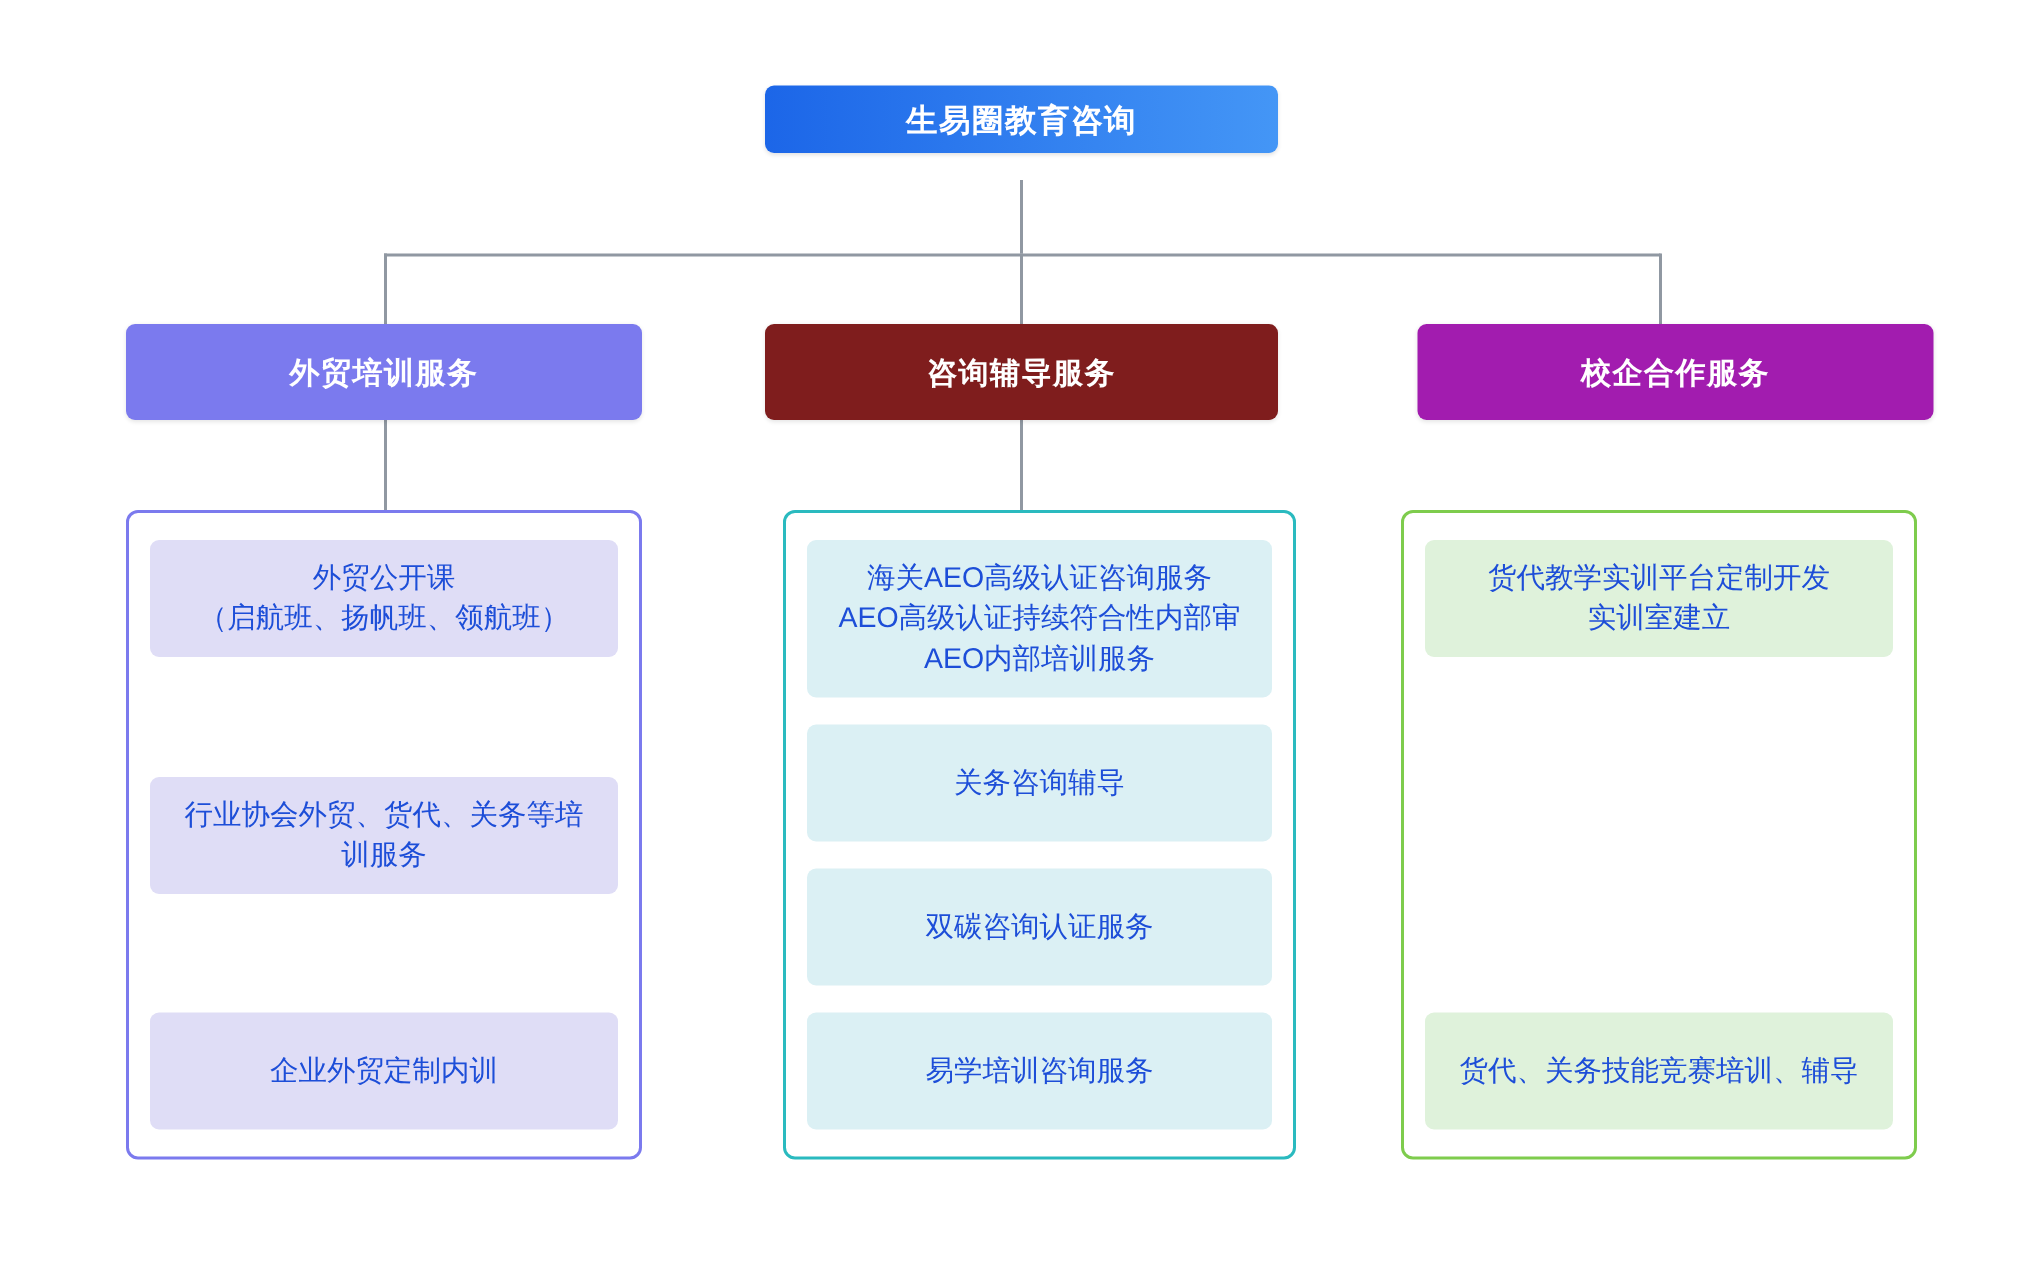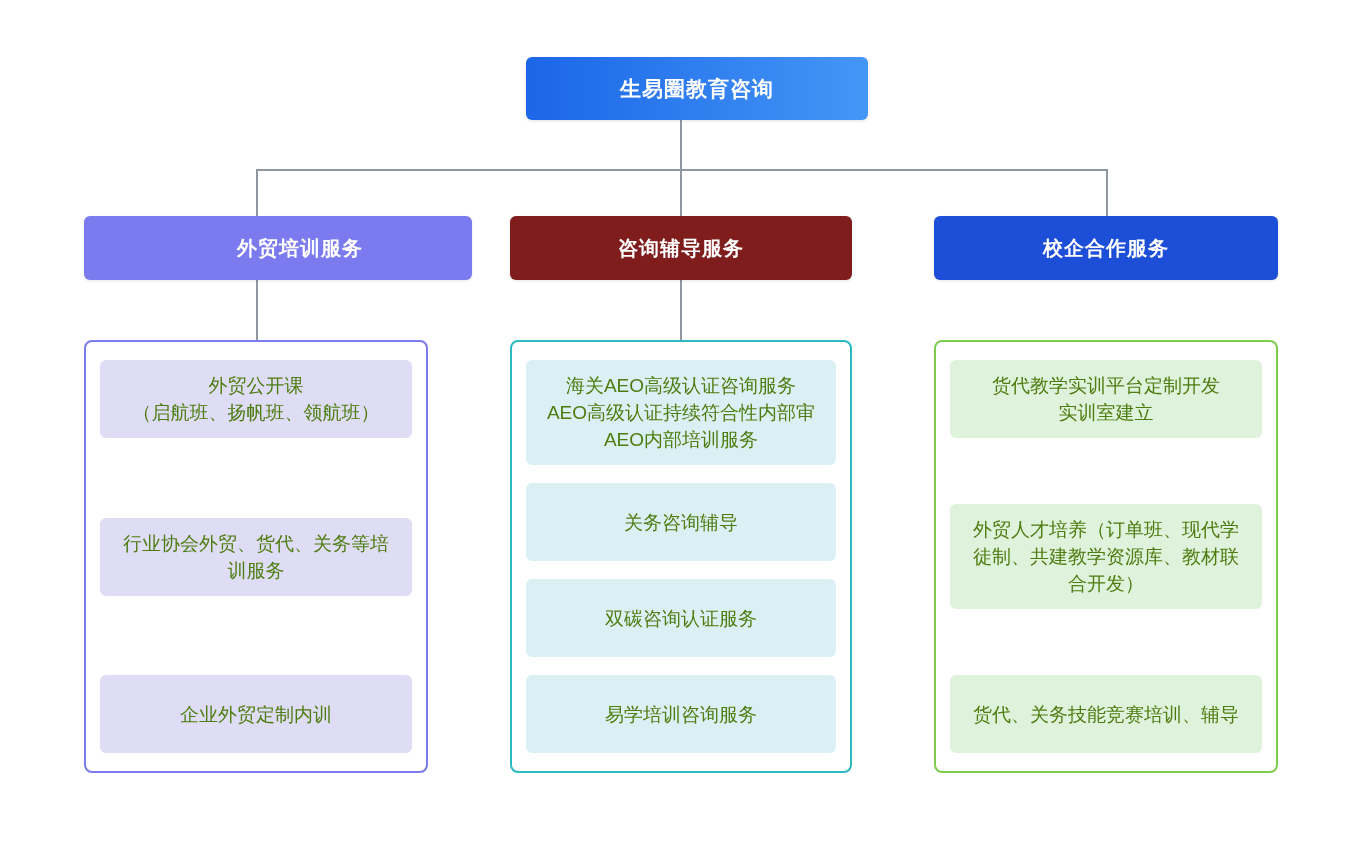--- a/index.html
+++ b/index.html
@@ -13,48 +13,47 @@
   .hl{height:1.5px;}
   #l-root{left:680px;top:120px;height:49px;}
   #l-h{left:256px;top:169px;width:851px;}
   #l-c0{left:256px;top:169px;height:47px;}
   #l-c1{left:680px;top:169px;height:47px;}
   #l-c2{left:1106px;top:169px;height:47px;}
   #l-d0{left:256px;top:280px;height:60px;}
   #l-d1{left:680px;top:280px;height:60px;}
   
   .root-node{
-    position:absolute;left:510px;top:57px;width:342px;height:63px;border-radius:6px;
+    position:absolute;left:510px;top:57px;width:342px;height:45px;border-radius:6px;
     background:linear-gradient(90deg,var(--g1,#1C66E8),var(--g2,#4496F6));
     display:flex;align-items:center;justify-content:center;
     color:#ffffff;font-size:21px;font-weight:700;letter-spacing:1px;
     box-shadow:0 1px 3px rgba(0,0,0,0.12);
-    margin-left:16px;
   }
   
-  .col0{left:84px;width:344px;padding-left:44px;}
+  .col0{left:84px;width:344px;}
   .col1{left:510px;width:342px;}
   .col2{left:934px;width:344px;}
   .branch-header{
     position:absolute;top:216px;height:64px;border-radius:6px;
     display:flex;align-items:center;justify-content:center;
     color:#ffffff;font-size:20px;font-weight:700;letter-spacing:1px;
     box-shadow:0 1px 3px rgba(0,0,0,0.10);
   }
   .panel{
     position:absolute;top:340px;height:433px;box-sizing:border-box;
     border:2px solid #999;border-radius:8px;background:#ffffff;
     display:flex;flex-direction:column;justify-content:space-between;
     padding:18px 14px;
   }
   .item{
     background:var(--item-bg,#eee);border-radius:6px;box-sizing:border-box;
     min-height:78px;padding:12px 14px;
     display:flex;align-items:center;justify-content:center;
-    text-align:center;font-size:19px;line-height:27px;color:#4d7c0f;
+    text-align:center;font-size:19px;line-height:27px;color:#1d4ed8;
     white-space:pre-line;
   }
 </style>
 </head>
 <body>
 
 <div class="canvas" style="--line: #9098A2;">
 
   <div class="line vl" id="l-root"></div>
   <div class="line hl" id="l-h"></div>
@@ -67,38 +66,37 @@
   <div class="root-node" style="--g1: #1C66E8; --g2: #4496F6;">
     <span>生易圈教育咨询</span>
   </div>
 
   <div class="branch-header col0" style="background: rgb(123, 122, 238);">
     <span>外贸培训服务</span>
   </div>
   <div class="branch-header col1" style="background: #7f1d1d;">
     <span>咨询辅导服务</span>
   </div>
-  <div class="branch-header col2" style="background: #1d4ed8;">
+  <div class="branch-header col2" style="background: #a21caf; margin-left: 11px;">
     <span>校企合作服务</span>
   </div>
 
   <div class="panel col0" style="border-color: rgb(123, 122, 238); --item-bg: #DFDDF6;">
       <div class="item">外贸公开课
 （启航班、扬帆班、领航班）</div>
       <div class="item">行业协会外贸、货代、关务等培训服务</div>
       <div class="item">企业外贸定制内训</div>
     </div>
-  <div class="panel col1" style="border-color: rgb(42, 186, 191); --item-bg: #DBF0F4;">
+  <div class="panel col1" style="border-color: rgb(42, 186, 191); margin-left: 12px; --item-bg: #DBF0F4;">
       <div class="item">海关AEO高级认证咨询服务
 AEO高级认证持续符合性内部审
 AEO内部培训服务</div>
       <div class="item">关务咨询辅导</div>
       <div class="item">双碳咨询认证服务</div>
       <div class="item">易学培训咨询服务</div>
     </div>
   <div class="panel col2" style="border-color: rgb(126, 204, 77); --item-bg: #DFF2DB;">
       <div class="item">货代教学实训平台定制开发
 实训室建立</div>
-      <div class="item">外贸人才培养（订单班、现代学徒制、共建教学资源库、教材联合开发）</div>
       <div class="item">货代、关务技能竞赛培训、辅导</div>
     </div>
 
 </div>
 
 </body></html>

